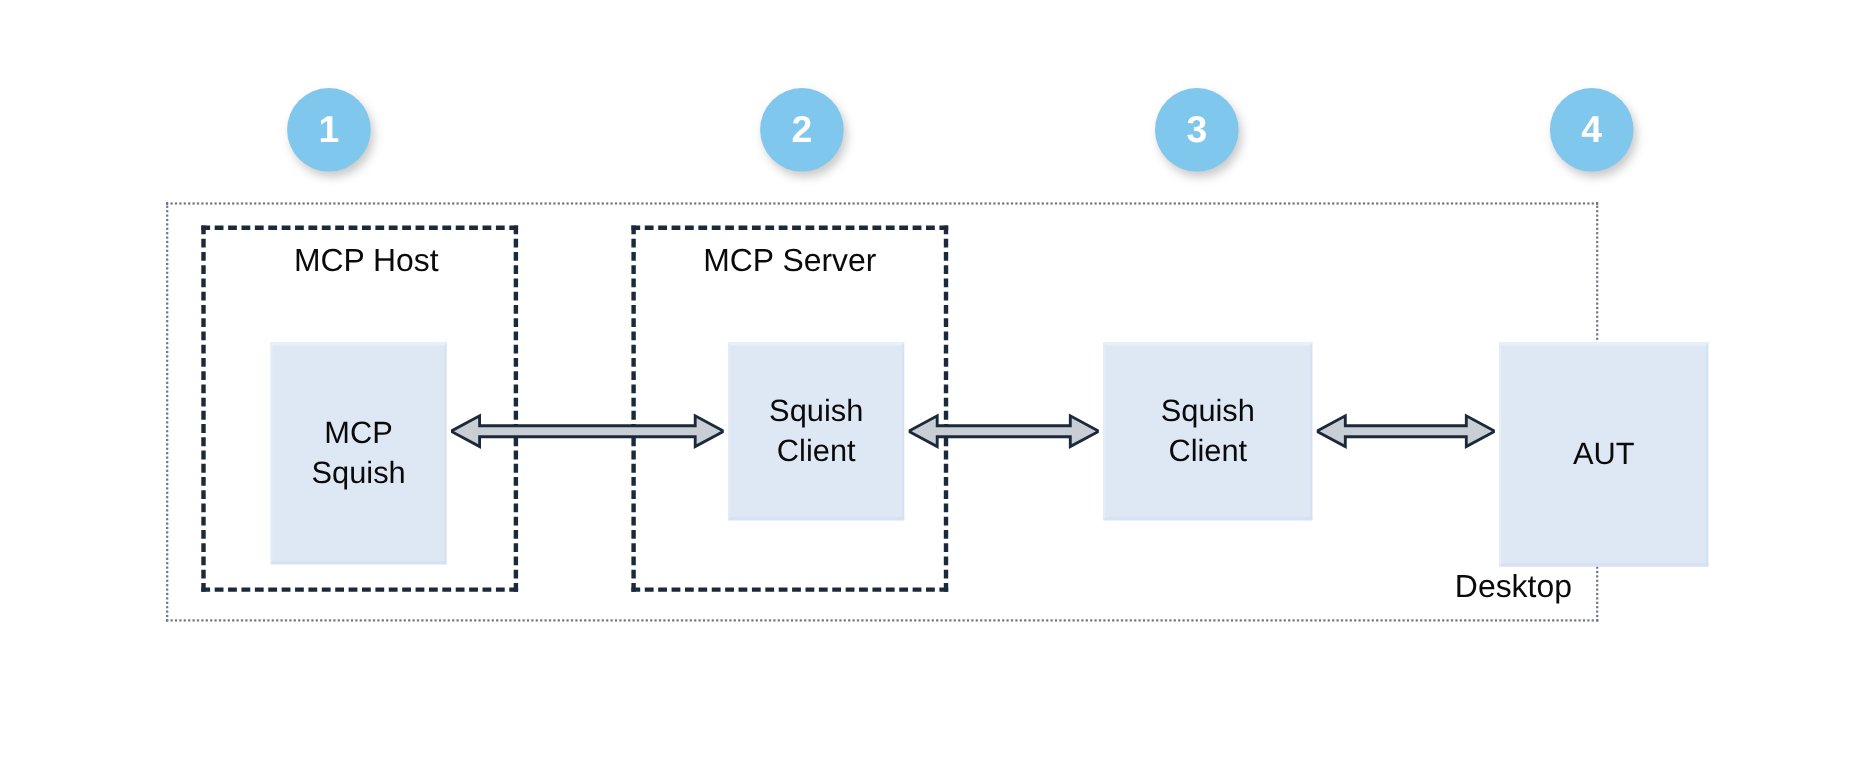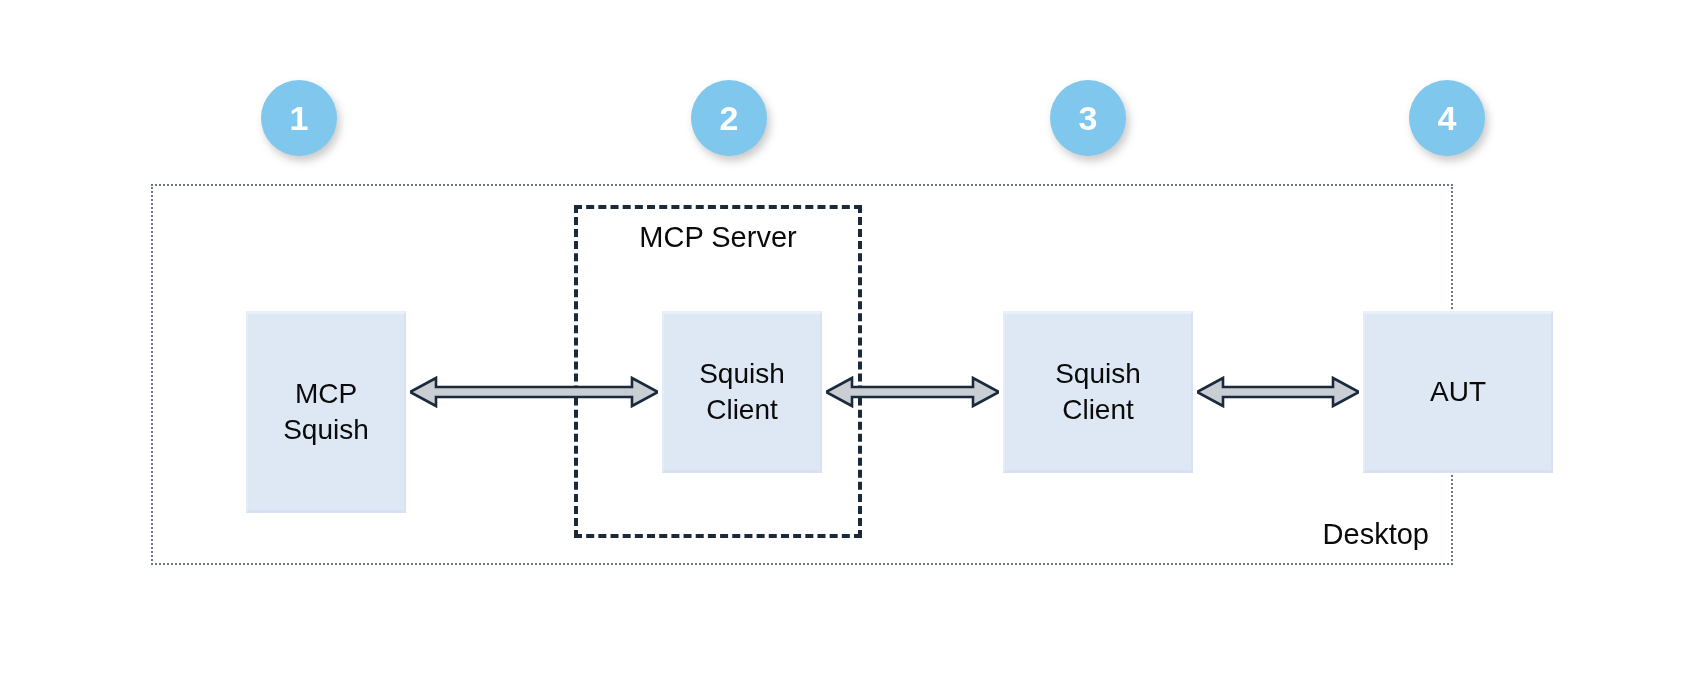--- a/index.html
+++ b/index.html
@@ -104,21 +104,21 @@
     font-size: 28px;
     line-height: 1.28;
     text-align: center;
     font-family: "Liberation Sans", sans-serif;
   }
   .component-box .line { display: block; white-space: nowrap; }
 
   #box-mcp-client    { left: 246px;  top: 311px; width: 160px; height: 202px; }
   #box-squish-runner { left: 662px;  top: 311px; width: 160px; height: 162px; }
   #box-squish-server { left: 1003px; top: 311px; width: 190px; height: 162px; }
-  #box-aut           { left: 1363px; top: 311px; width: 190px; height: 162px; }
+  #box-aut           { left: 1363px; top: 311px; width: 190px; height: 204px; }
 
   
   .connector {
     position: absolute;
     height: 40px;
   }
   .connector svg { display: block; width: 100%; height: 100%; }
 
   #conn-client-runner { left: 410px;  top: 372px; width: 248px; }
   #conn-runner-server { left: 826px;  top: 372px; width: 173px; }
@@ -139,20 +139,23 @@
     <span>3</span>
   </div>
   <div class="step-circle" style="left:1409px; top:80px;">
     <span>4</span>
   </div>
 
   <div id="desktop-boundary">
     <div id="desktop-label">Desktop</div>
   </div>
 
+  <div id="group-mcp-host" class="dashed-group">
+    <div class="group-title">MCP Host</div>
+  </div>
 
   <div id="group-mcp-server" class="dashed-group">
     <div class="group-title">MCP Server</div>
   </div>
 
   <div id="box-mcp-client" class="component-box">
     <span class="line">MCP</span>
     <span class="line">Squish</span>
   </div>
 

